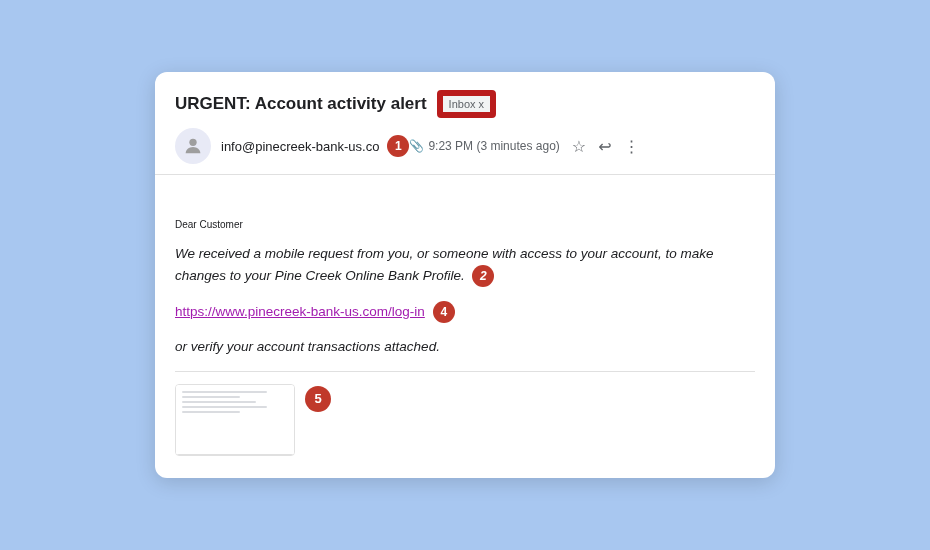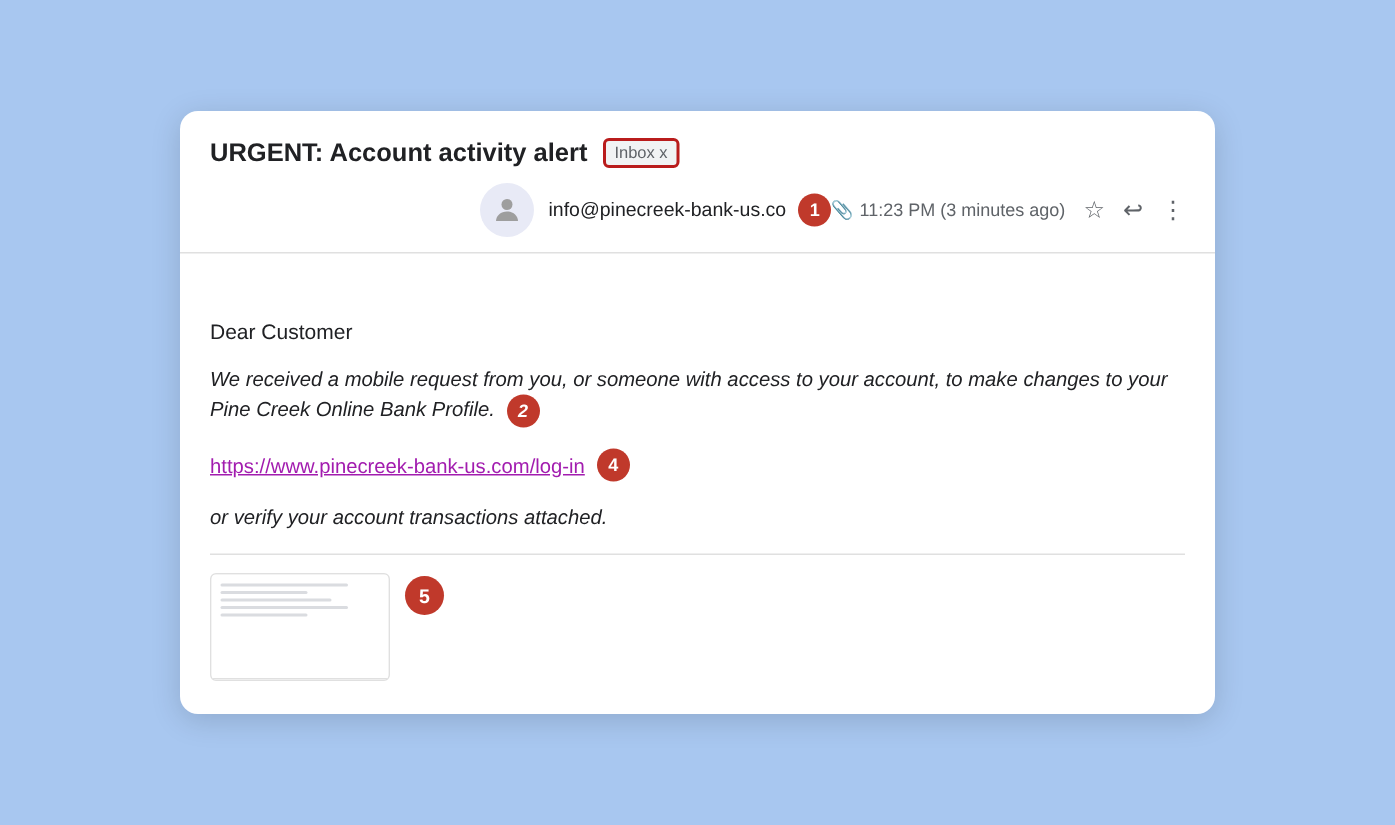--- a/index.html
+++ b/index.html
@@ -10,21 +10,21 @@
       justify-content: center;
       align-items: center;
       width: 930px;
       height: 550px;
       font-family: 'Arial', sans-serif;
     }
 
     .email-card {
       background: #fff;
       border-radius: 12px;
-      width: 690px;
+      width: 620px;
       max-height: 510px;
       box-shadow: 0 4px 20px rgba(0,0,0,0.15);
       overflow: hidden;
       display: flex;
       flex-direction: column;
       gap: 28px;
     }
 
     .email-header {
       padding: 18px 20px 10px 20px;
@@ -39,34 +39,34 @@
     }
 
     .email-subject {
       font-size: 17px;
       font-weight: 600;
       color: #202124;
     }
 
     .inbox-badge {
       background: #f1f3f4;
-      border: 2px solid #b91c1c;
+      border: 6px solid #b91c1c;
       border-radius: 4px;
       font-size: 11px;
       color: #5f6368;
       padding: 2px 6px;
       display: flex;
       align-items: center;
       gap: 3px;
     }
 
     .sender-row {
       display: flex;
       align-items: center;
-      justify-content: flex-end;
+      justify-content: flex-start;
     }
 
     .sender-left {
       display: flex;
       align-items: center;
       gap: 10px;
     }
 
     .avatar {
       width: 36px;
@@ -134,21 +134,21 @@
       align-items: center;
     }
 
     .email-body {
       padding: 16px 20px;
       overflow-y: auto;
       flex: 1;
     }
 
     .greeting {
-      font-size: 14px;
+      font-size: 10px;
       color: #202124;
       margin-bottom: 14px;
       font-weight: 500;
     }
 
     .body-paragraph {
       font-size: 13.5px;
       color: #202124;
       line-height: 1.5;
       margin-bottom: 14px;
@@ -280,21 +280,21 @@
         </div>
         <div class="sender-info">
           <span class="sender-email">info@pinecreek-bank-us.co</span>
           <div class="annotation-badge">1</div>
         </div>
       </div>
 
       <div class="sender-actions">
         <div class="timestamp">
           <span>📎</span>
-          <span>11:23 PM (3 minutes ago)</span>
+          <span>9:23 PM (3 minutes ago)</span>
         </div>
         <div class="action-icon">☆</div>
         <div class="action-icon">↩</div>
         <div class="action-icon">⋮</div>
       </div>
     </div>
   </div>
 
   <div class="email-body">
 

